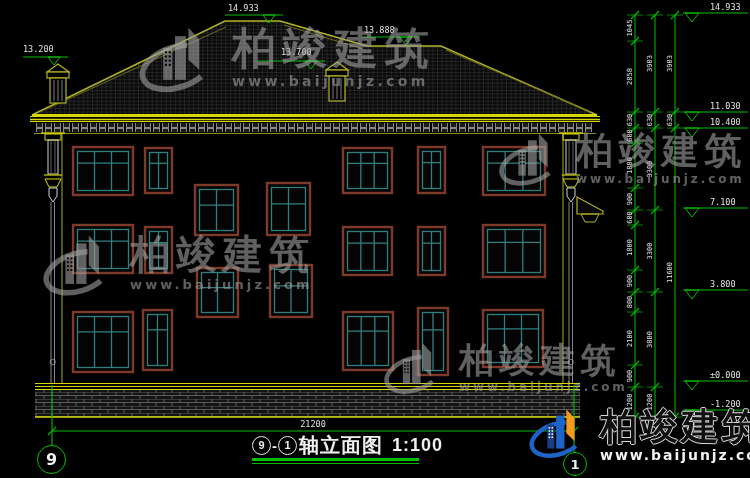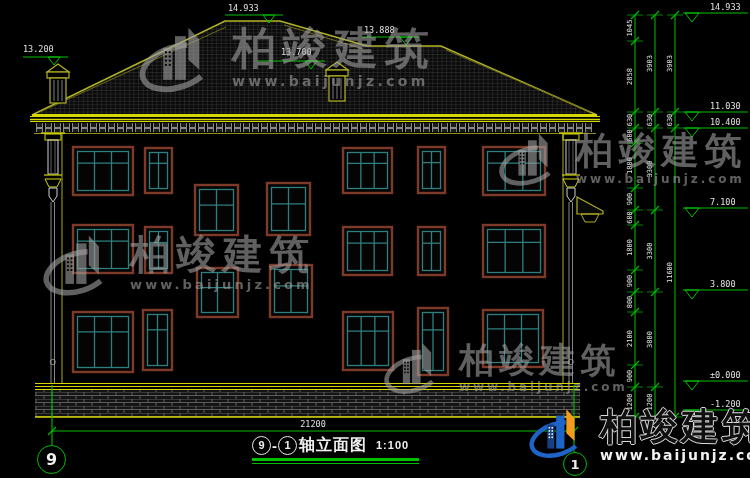--- a/index.html
+++ b/index.html
@@ -28,22 +28,22 @@
                text-shadow:-1px 0 #d8d8d8,1px 0 #d8d8d8,0 -1px #d8d8d8,0 1px #d8d8d8;}
   .brand .url{font-size:14px;font-weight:bold;color:#f2f2f2;letter-spacing:.14em;margin-top:2px;
               font-family:"DejaVu Sans",sans-serif;}
   
   .titleblock{position:absolute;left:252px;top:433px;z-index:4;color:#efefef;
               display:flex;align-items:center;height:24px;
               font-family:"Liberation Sans","DejaVu Sans",sans-serif;}
   .circ{display:inline-flex;align-items:center;justify-content:center;width:17px;height:17px;
         border:1.4px solid #e9e9e9;border-radius:50%;font-size:11px;font-weight:bold;flex:0 0 auto;}
   .tdash{font-size:15px;font-weight:bold;margin:0 1px;}
-  .ttl{font-size:16px;font-weight:bold;letter-spacing:1px;margin-left:2px;}
-  .tscale{font-size:11px;font-weight:bold;margin-left:9px;letter-spacing:1px;}
+  .ttl{font-size:20px;font-weight:bold;letter-spacing:1px;margin-left:2px;}
+  .tscale{font-size:18px;font-weight:bold;margin-left:9px;letter-spacing:1px;}
   .underline1{position:absolute;left:252px;top:458px;width:167px;height:2.6px;background:#00bf00;z-index:4;}
   .underline2{position:absolute;left:252px;top:463px;width:167px;height:1px;background:#00bf00;z-index:4;}
   
   .bubble{position:absolute;border:1.4px solid #00bf00;border-radius:50%;color:#efefef;
           display:flex;align-items:center;justify-content:center;font-weight:bold;z-index:4;
           font-family:"DejaVu Sans",sans-serif;background:#000;}
   .b9{left:37px;top:445px;width:27px;height:27px;font-size:16px;}
   .b1{left:563px;top:452px;width:22px;height:22px;font-size:13px;}
 </style>
 </head>

